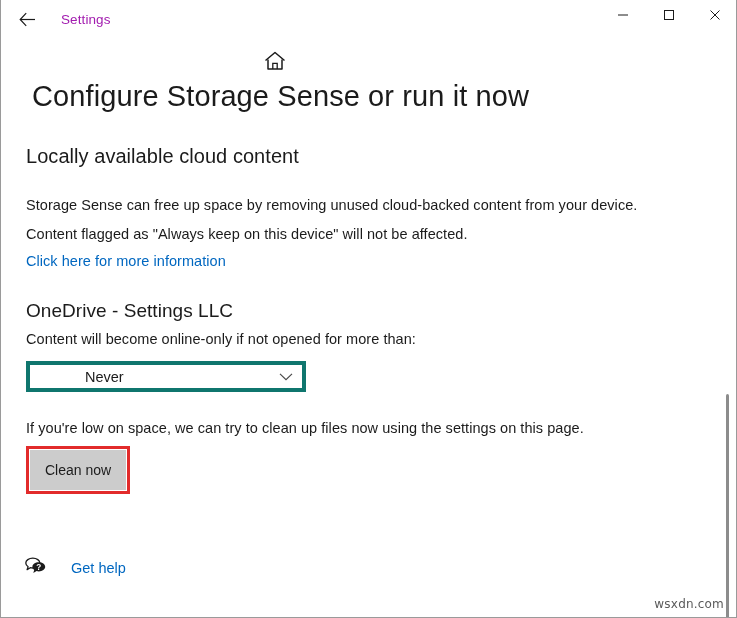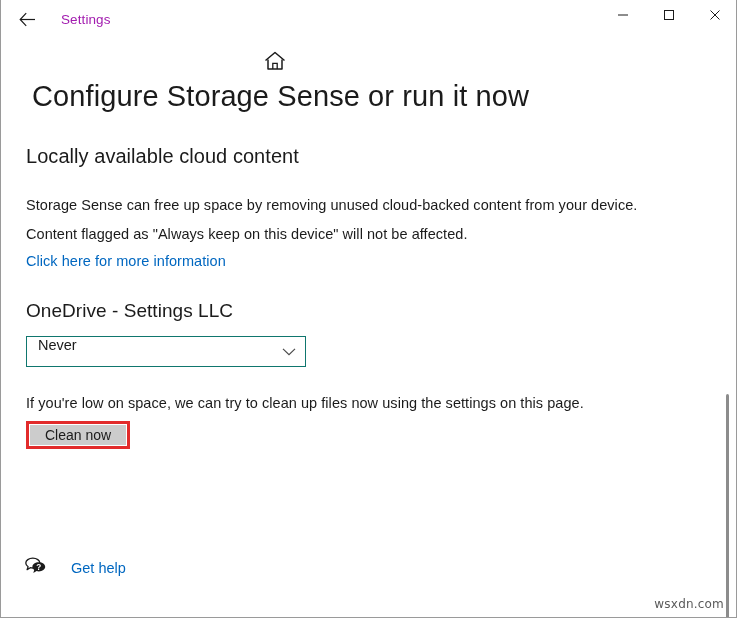--- a/index.html
+++ b/index.html
@@ -133,25 +133,27 @@
     margin: 0;
     line-height: 26px;
     letter-spacing: 0.05px;
   }
 
   
   .dropdown {
     position: relative;
     width: 280px;
     height: 31px;
-    border: 1px solid #0f766e;
+    border: 4px solid #0f766e;
     background: #ffffff;
     box-sizing: border-box;
     display: flex;
-    cursor: pointer;
+    align-items: center;
+    cursor: pointer;
+    padding-left: 44px;
   }
   .dropdown-value {
     font-size: 14.5px;
     color: #1b1b1b;
     margin-left: 11px;
   }
   .dropdown-chev {
     position: absolute;
     right: 9px;
     top: 50%;
@@ -161,21 +163,21 @@
 
   
   .btn-highlight {
     display: inline-block;
     border: 3px solid #e22b2b;
     padding: 1px;
     box-sizing: border-box;
   }
   .clean-btn {
     min-width: 92px;
-    height: 20px;
+    height: 40px;
     background: #cccccc;
     border: 1px solid #cccccc;
     font-family: "Liberation Sans", sans-serif;
     font-size: 14px;
     color: #1b1b1b;
     cursor: pointer;
     padding: 0 14px;
     box-sizing: border-box;
   }
 
@@ -293,20 +295,21 @@
     <h2 class="section-heading" style="margin-top:22px;">Locally available cloud content</h2>
 
     <p class="body-text" style="margin-top:25px;">Storage Sense can free up space by removing unused cloud-backed content from your device.</p>
 
     <p class="body-text" style="margin-top:9px;">Content flagged as "Always keep on this device" will not be affected.</p>
 
     <a class="link" style="margin-top:7px;">Click here for more information</a>
 
     <h3 class="sub-heading" style="margin-top:27px;">OneDrive - Settings LLC</h3>
 
+    <p class="body-text" style="margin-top:5px;">Content will become online-only if not opened for more than:</p>
 
     <div class="dropdown" style="margin-top:12px;">
       <span class="dropdown-value">Never</span>
       <span class="dropdown-chev">
         <svg width="14" height="9" viewBox="0 0 14 9">
           <path d="M1 1.4 L7 7.2 L13 1.4" fill="none" stroke="#4a4a4a" stroke-width="1.2"></path>
         </svg>
       </span>
     </div>
 

